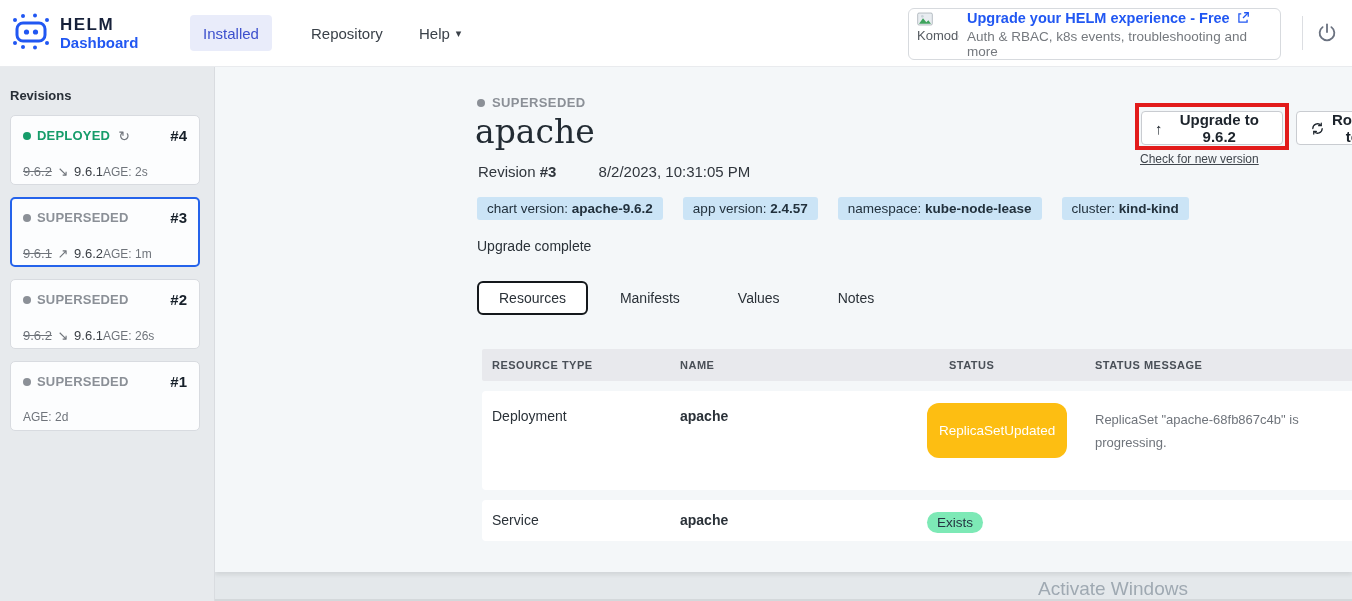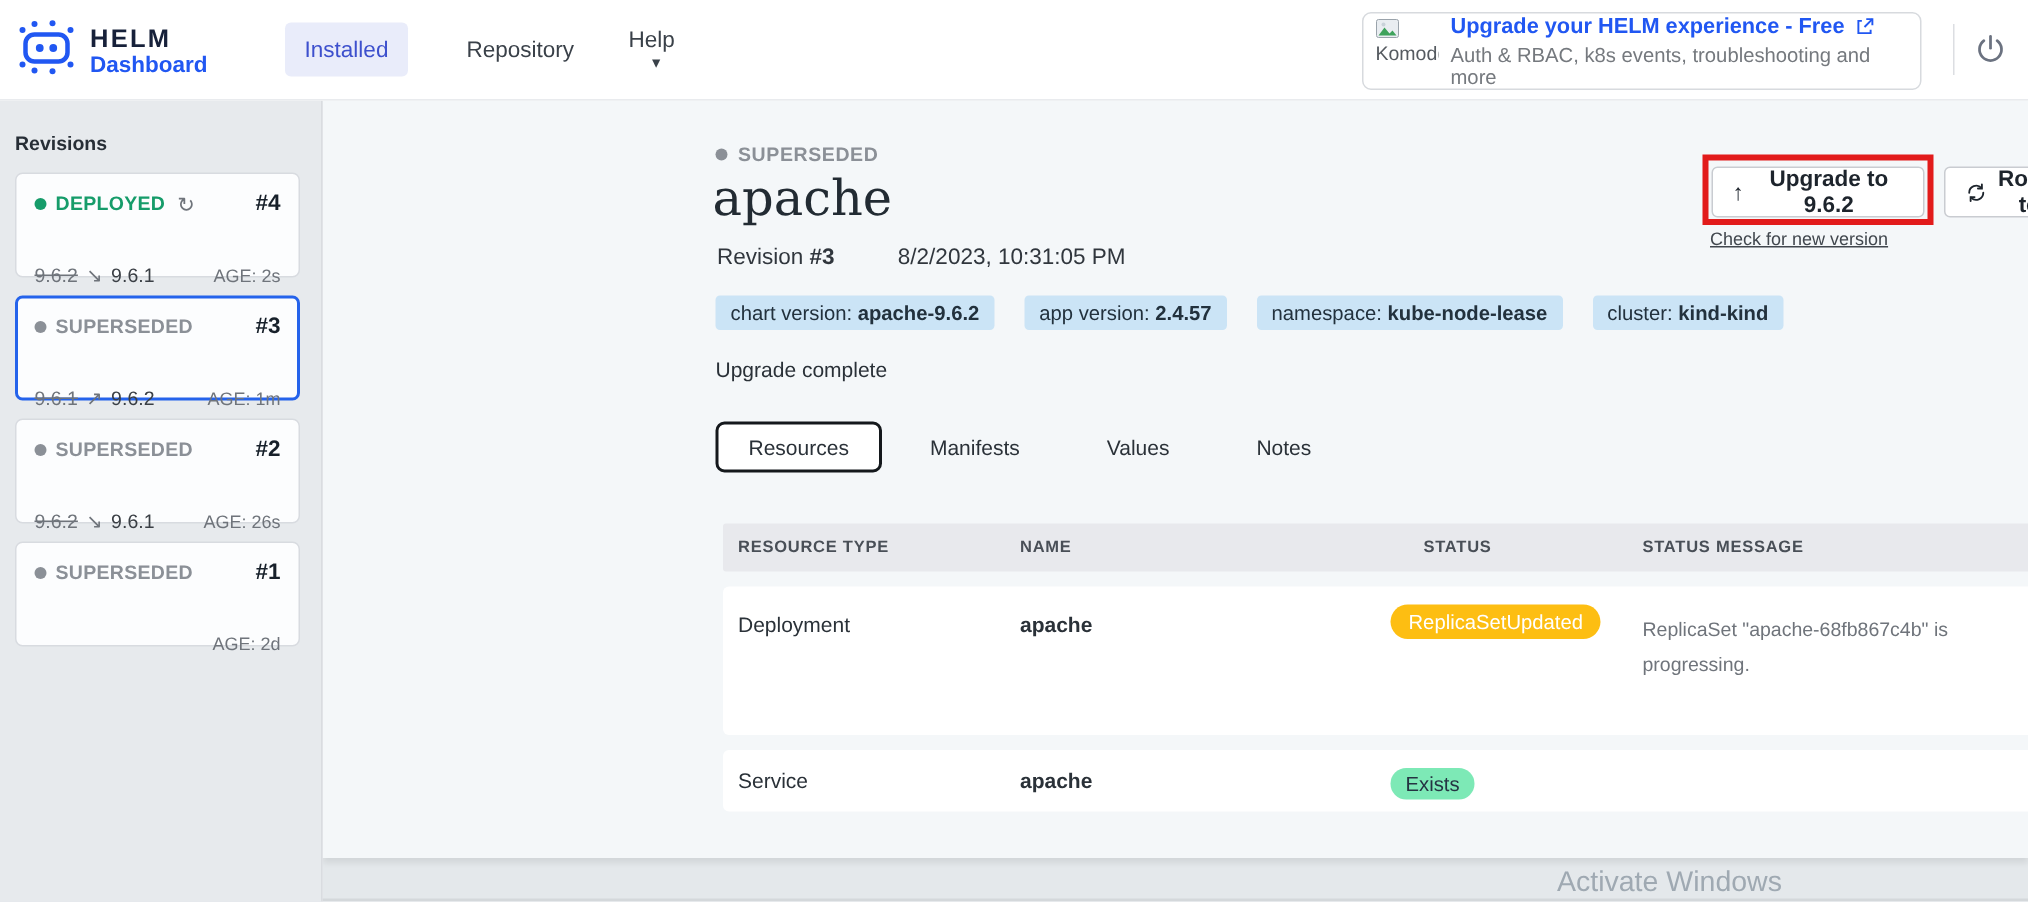--- a/index.html
+++ b/index.html
@@ -18,21 +18,21 @@
   .logo { position:absolute; left:10px; top:12px; display:flex; align-items:center; gap:8px; }
   .logo-text .l1 { font-size:17px; font-weight:800; color:#17213a; letter-spacing:1.5px; line-height:1.1; }
   .logo-text .l2 { font-size:15px; font-weight:700; color:#2157f2; line-height:1.1; }
   .nav-item {
     position:absolute; top:15px; height:36px; display:flex; align-items:center; justify-content:center;
     font-size:15px; color:#3a4149; cursor:pointer; border-radius:4px; padding:0 14px;
   }
   .nav-item.active { background:#e9ecfa; color:#3d50cd; }
   .nav-installed { left:190px; width:82px; }
   .nav-repository { left:297px; }
-  .nav-help { left:405px;flex-direction:column; }
+  .nav-help { left:405px; }
   .caret { font-size:11px; margin-left:6px; color:#3a4149; }
   .promo {
     position:absolute; left:908px; top:8px; width:373px; height:52px;
     border:1px solid #d7dade; border-radius:6px; background:#fff;
     display:flex; align-items:center; padding:4px 10px 4px 8px; cursor:pointer;
   }
   .promo-img { width:42px; height:44px; overflow:hidden; flex:0 0 42px; color:#555a60; font-size:13px; line-height:1.1; white-space:nowrap; }
   .promo-text { margin-left:8px; }
   .promo-title { font-size:14.5px; font-weight:700; color:#2157f2; display:flex; align-items:center; gap:6px; }
   .promo-sub { font-size:13.5px; color:#75797e; margin-top:3px; }
@@ -52,21 +52,21 @@
   .rev-card.selected { border:2px solid #2563eb; padding:10px 11px; }
   .rev-line1 { display:flex; align-items:center; justify-content:space-between; }
   .rev-status { display:flex; align-items:center; gap:6px; font-size:13px; font-weight:700; letter-spacing:0.2px; }
   .rev-status.deployed { color:#169c6a; }
   .rev-status.superseded { color:#8b9097; }
   .dot { width:8px; height:8px; border-radius:50%; display:inline-block; }
   .dot.green { background:#169c6a; }
   .dot.gray { background:#8b9097; }
   .reload-ic { color:#6f747b; font-size:14px; font-weight:400; margin-left:2px; cursor:pointer; }
   .rev-num { font-size:15px; font-weight:700; color:#17202a; }
-  .rev-line2 { display:flex; align-items:center; justify-content:space-between; margin-top:32px; font-size:13px; color:#3a3f45; }
+  .rev-line2 { display:flex; align-items:center; margin-top:20px; font-size:13px; color:#3a3f45; }
   .old-ver { color:#6f747b; text-decoration:line-through; }
   .ver-arrow { color:#6f747b; margin:0 2px; }
   .rev-age { font-size:12px; color:#6f747b; }
   
   .main {
     position:absolute; left:215px; top:67px; width:1137px; height:505px;
     background:#f4f7f9; z-index:1;
     box-shadow:0 3px 4px rgba(0,0,0,0.08);
   }
   .status-label { position:absolute; left:262px; top:28px; display:flex; align-items:center; gap:7px;
@@ -101,21 +101,21 @@
     font-size:11px; font-weight:700; color:#494f57; letter-spacing:0.5px;
   }
   .th { position:absolute; top:10px; }
   .th1 { left:10px; } .th2 { left:198px; } .th3 { left:467px; } .th4 { left:613px; }
   .trow { position:relative; background:#fff; border-radius:4px; font-size:14px; color:#2a3138; }
   .trow1 { margin-top:10px; height:99px; }
   .trow2 { margin-top:10px; height:41px; }
   .td { position:absolute; top:17px; }
   .td1 { left:10px; } .td2 { left:198px; font-weight:700; } .td3 { left:445px; } .td4 { left:613px; }
   .trow2 .td { top:12px; }
-  .badge { border-radius:12px; padding:4px 12px; font-size:13.5px; display:inline-block; }
+  .badge { border-radius:12px; padding:20px 12px; font-size:13.5px; display:inline-block; }
   .badge-yellow { background:#fdbe12; color:#ffffff; top:12px; }
   .badge-mint { background:#7de9b6; color:#253342; padding:3px 10px; top:9px; }
   .msg-line { display:block; font-size:13px; color:#6f747b; line-height:23px; }
   .troubleshoot-btn {
     position:absolute; left:613px; top:58px; height:27px; background:#1a56f0; color:#fff;
     border:none; border-radius:4px; font-size:13.5px; font-weight:700; cursor:pointer;
     display:flex; align-items:center; gap:7px; padding:0 11px;
     font-family:"Liberation Sans", sans-serif;
   }
   .ext-ic { display:inline-flex; }

